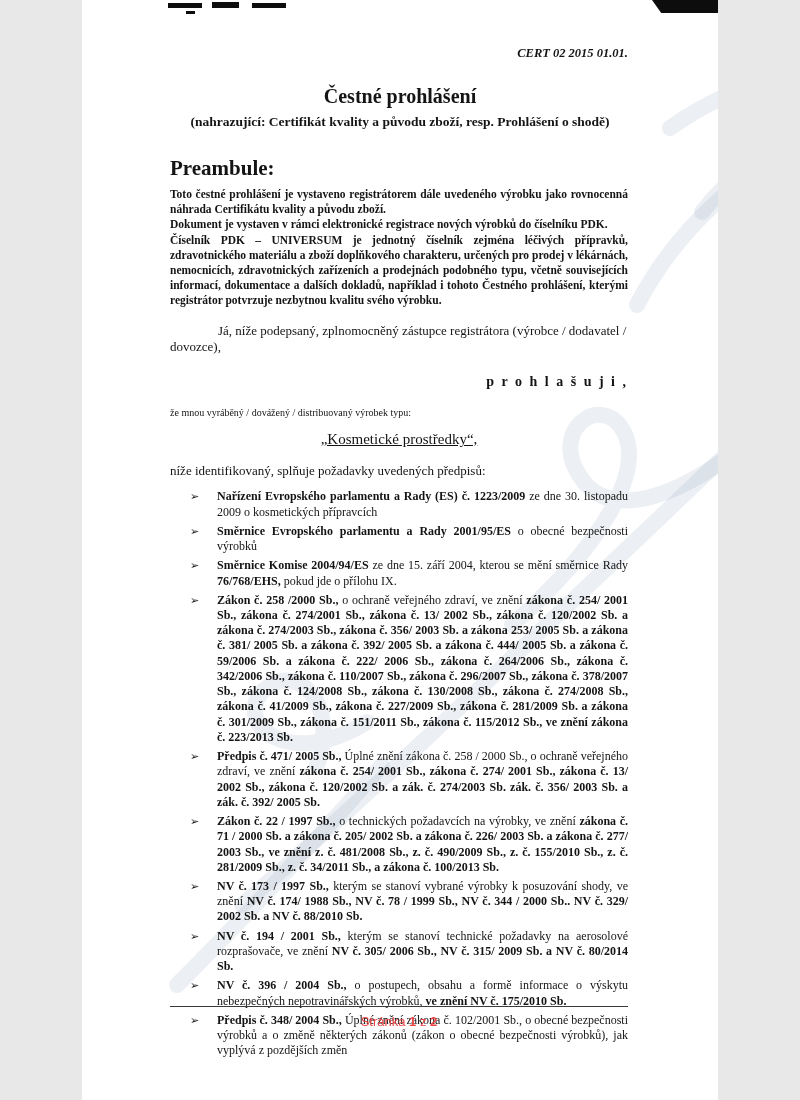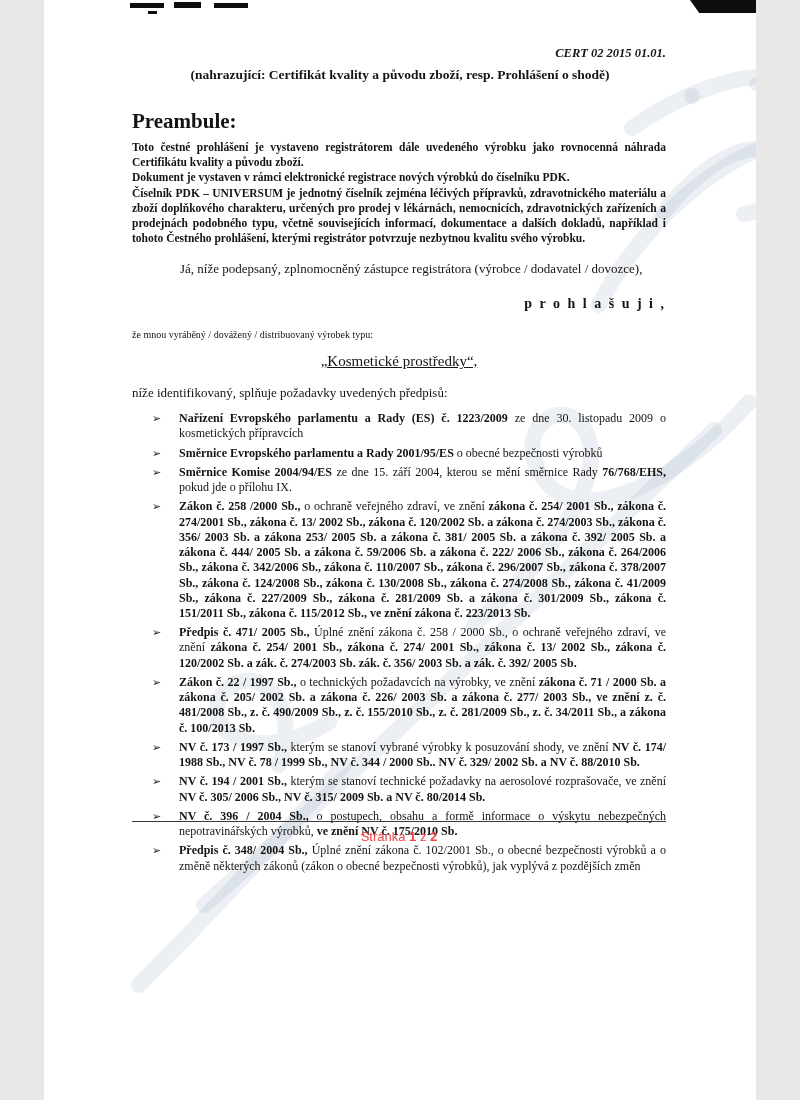--- a/index.html
+++ b/index.html
@@ -1,17 +1,17 @@
 <!DOCTYPE html>
 <html><head>
 <meta charset="utf-8">
 <style>
   html,body{margin:0;padding:0;background:#e8e8e8;}
   .page{
-    position:relative;width:712px;height:1100px;background:#ffffff;
+    position:relative;width:636px;height:1100px;background:#ffffff;
     font-family:"Liberation Serif", serif;color:#141414;overflow:hidden;
     margin:0 auto;
   }
   
   .scan-mark{position:absolute;background:#0d0d0d;}
   .corner-blob{
     position:absolute;top:0;right:0;width:66px;height:13px;background:#0d0d0d;
     clip-path:polygon(0 0,100% 0,100% 100%,14% 100%);
   }
   
@@ -87,20 +87,21 @@
       <circle cx="648" cy="96" r="8"></circle>
       <circle cx="712" cy="84" r="7"></circle>
       <circle cx="760" cy="70" r="6"></circle>
     </g>
   </svg>
 
   <div class="content-layer">
 
     <div class="doc-code">CERT 02 2015 01.01.</div>
 
+    <div class="title">Čestné prohlášení</div>
     <div class="subtitle">(nahrazující: Certifikát kvality a původu zboží, resp. Prohlášení o shodě)</div>
 
     <div class="content">
 
       <div class="preamble-heading">Preambule:</div>
       <div class="preamble-paras">
           <p>Toto čestné prohlášení je vystaveno registrátorem dále uvedeného výrobku jako rovnocenná náhrada Certifikátu kvality a původu zboží.</p>
           <p>Dokument je vystaven v rámci elektronické registrace nových výrobků do číselníku PDK.</p>
           <p>Číselník PDK – UNIVERSUM je jednotný číselník zejména léčivých přípravků, zdravotnického materiálu a zboží doplňkového charakteru, určených pro prodej v lékárnách, nemocnicích, zdravotnických zařízeních a prodejnách podobného typu, včetně souvisejících informací, dokumentace a dalších dokladů, například i tohoto Čestného prohlášení, kterými registrátor potvrzuje nezbytnou kvalitu svého výrobku.</p>
         </div>

